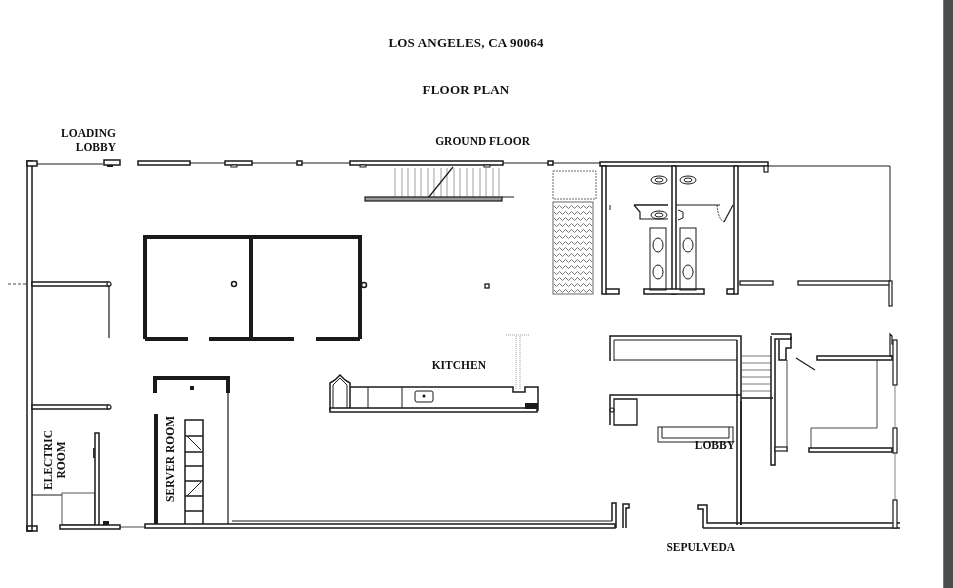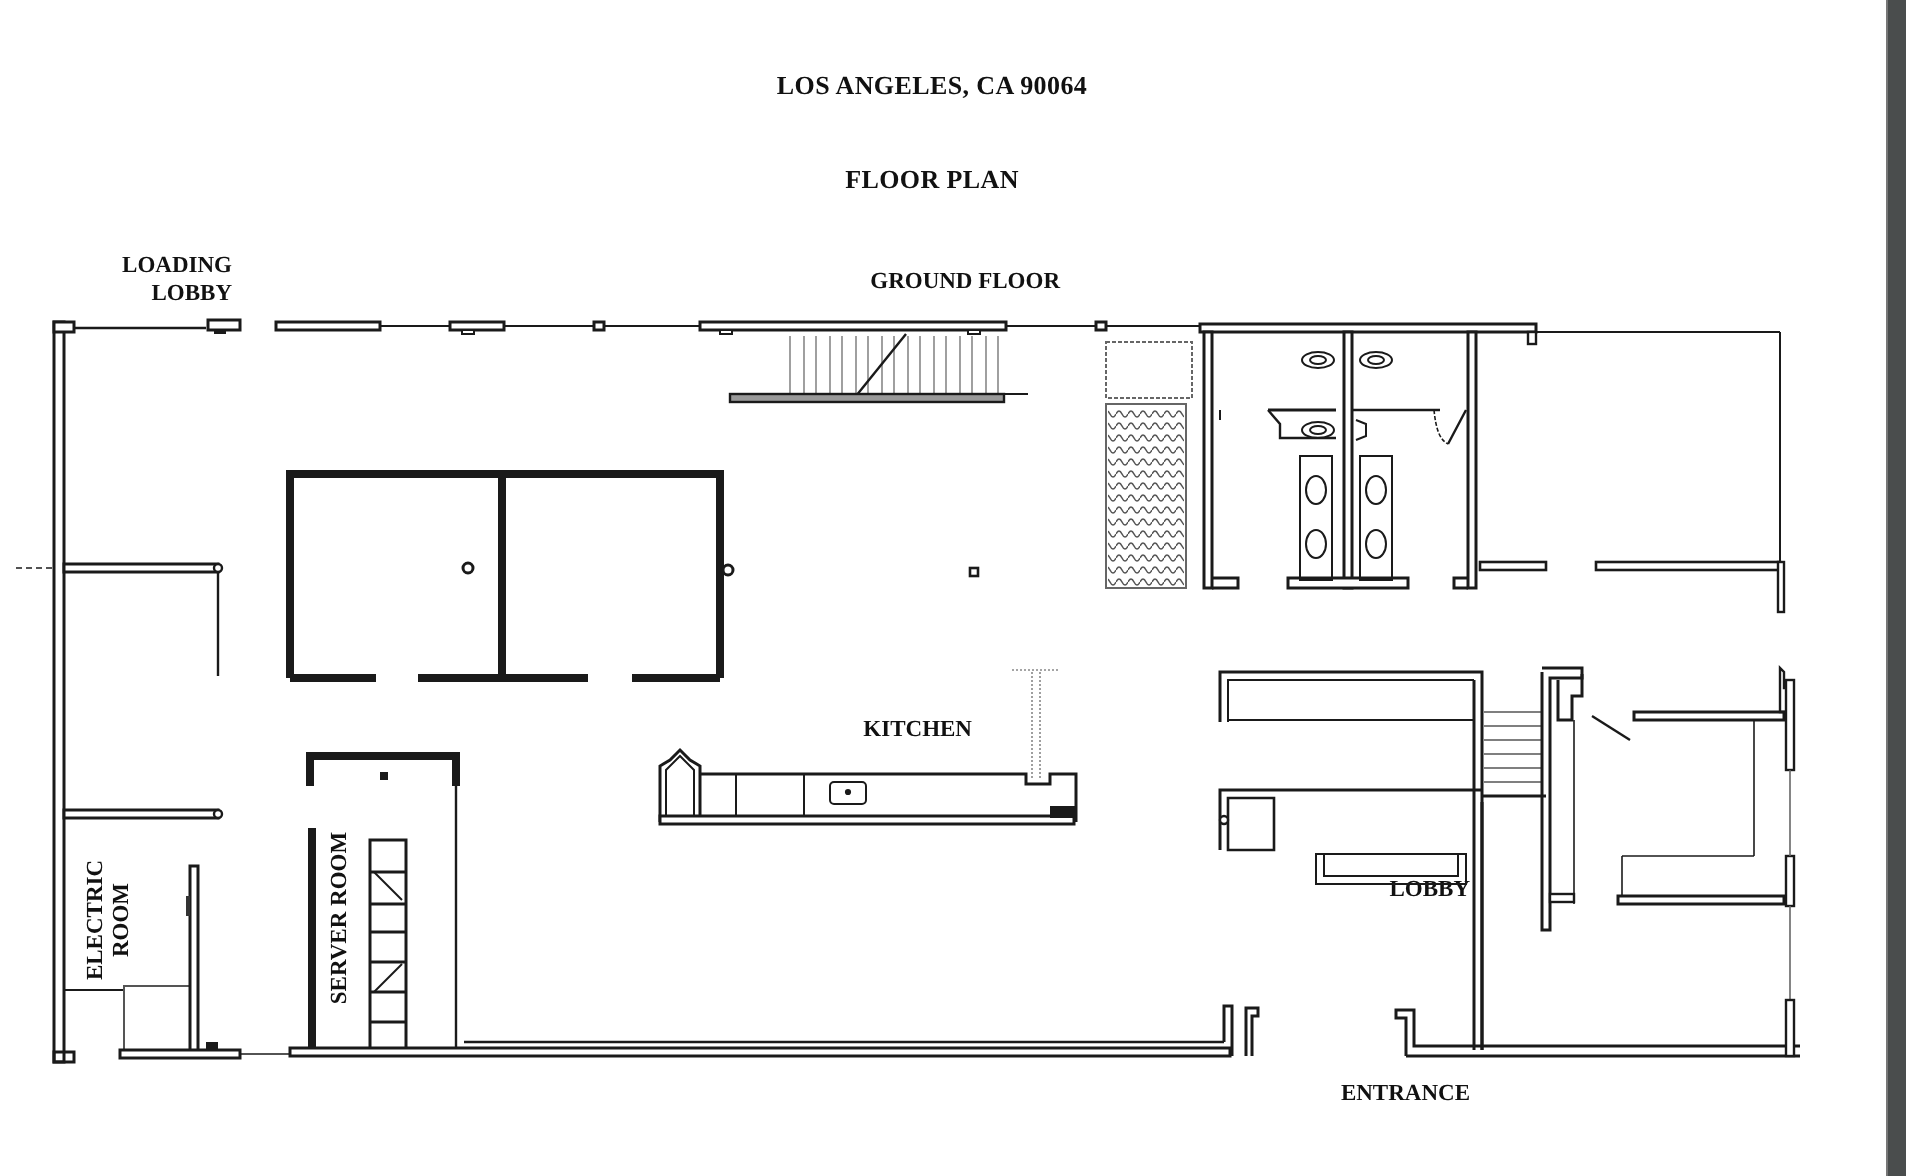--- a/index.html
+++ b/index.html
@@ -28,21 +28,21 @@
 
 <div class="label" style="left:400px; top:134px; width:130px;">GROUND FLOOR</div>
 
 <div class="label" style="left:30px; top:126px; width:86px;">
   <div>LOADING</div>
   <div>LOBBY</div>
 </div>
 
 <div class="label" style="left:396px; top:358px; width:90px;">KITCHEN</div>
 <div class="label" style="left:655px; top:438px; width:80px;">LOBBY</div>
-<div class="label" style="left:625px; top:540px; width:110px;">ENTRANCE</div>
+<div class="label" style="left:625px; top:540px; width:110px;">SEPULVEDA</div>
 
 <div class="vlabel" style="left:116px; top:452px; width:110px; height:14px;">SERVER ROOM</div>
 
 <div class="vlabel" style="left:16px; top:446px; width:80px; height:28px;">
   <div>ELECTRIC</div>
   <div>ROOM</div>
 </div>
 
 <svg class="plan" width="943" height="588" viewBox="0 0 943 588">
   <g fill="none" stroke="#1a1a1a" stroke-width="2">

